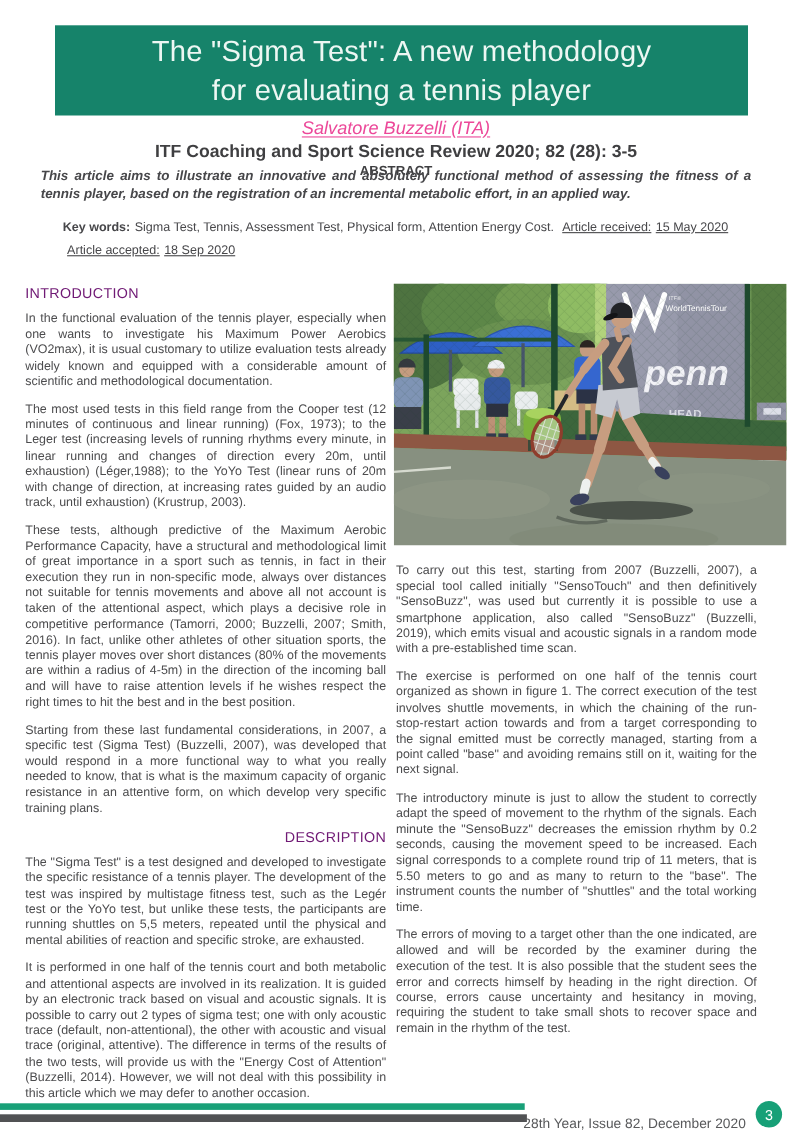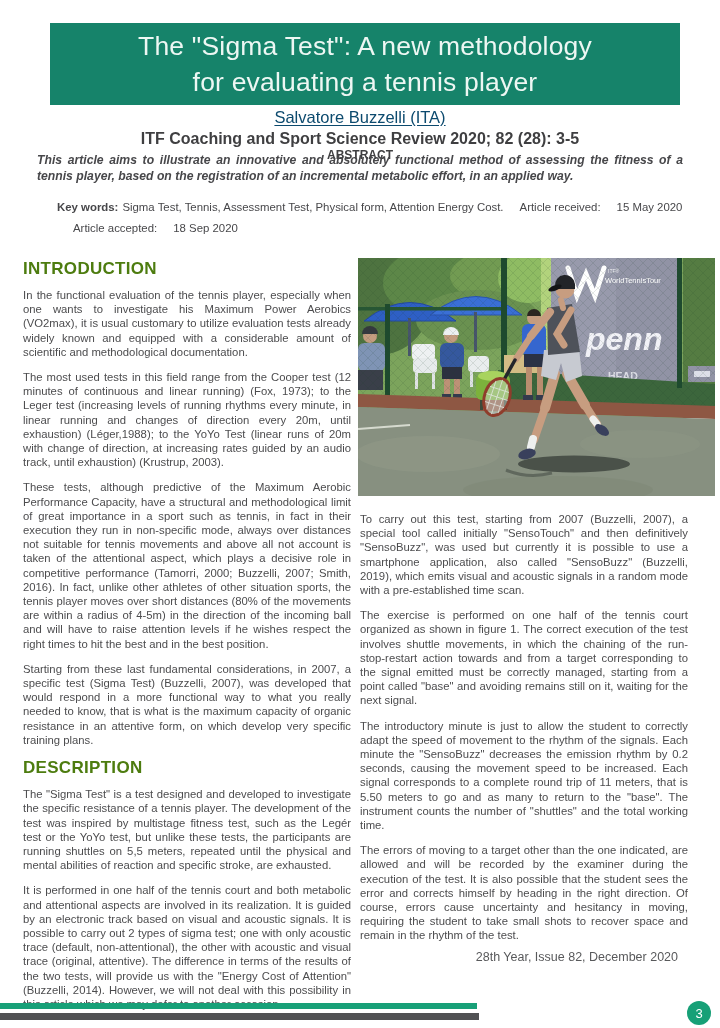--- a/index.html
+++ b/index.html
@@ -3,46 +3,46 @@
 <meta charset="utf-8">
 <style>
   html,body{margin:0;padding:0;background:#fff;}
   .page{position:relative;width:720px;height:1028px;background:#ffffff;overflow:hidden;
         font-family:"Liberation Sans","DejaVu Sans",sans-serif;-webkit-font-smoothing:antialiased;}
 
   
   .title-banner{position:absolute;left:50px;top:23px;width:630px;height:82px;background:#16836A;
                 color:#EDF7F3;display:flex;flex-direction:column;justify-content:center;text-align:center;}
   .title-line{font-size:26.5px;line-height:36px;font-weight:400;letter-spacing:.2px;}
-  .author{position:absolute;top:108px;left:0;right:0;text-align:center;font-size:16.5px;color:#0c4a6e;}
+  .author{position:absolute;top:108px;left:0;right:0;text-align:center;font-size:16.5px;color:#ec4899;font-style:italic;}
   .author span{text-decoration:underline;text-underline-offset:2px;}
   .journal{position:absolute;top:130px;left:0;right:0;text-align:center;font-size:16px;font-weight:700;color:#3F3F41;}
   .abstract-label{position:absolute;top:148px;left:0;right:0;text-align:center;font-size:12px;font-weight:700;color:#3F3F41;}
   .abstract{position:absolute;top:153px;left:37px;right:37px;font-size:12.2px;font-style:italic;font-weight:700;
             color:#47474A;text-align:justify;line-height:15.8px;}
   .meta-row{position:absolute;left:57px;right:58px;display:flex;justify-content:space-between;
             font-size:11.4px;color:#47474A;white-space:nowrap;align-items:center;}
   .meta-row.r1{top:201px;} .meta-row.r2{top:222px;}
   .meta-label{font-weight:700;margin-right:4px;}
-  .meta-right span{margin-left:16px;}
+  .meta-right span{margin-left:4px;text-decoration:underline;}
 
   
   .col-left{position:absolute;left:23px;top:259px;width:328px;}
   .col-right-text{position:absolute;left:360px;top:512px;width:328px;}
-  h2.section{color:#4d7c0f;font-size:17px;font-weight:700;letter-spacing:.3px;margin:0 0 9px 0;}
-  h2.section.spaced{margin-top:10px;}
+  h2.section{color:#701a75;font-size:13px;font-weight:400;letter-spacing:.3px;margin:0 0 9px 0;}
+  h2.section.spaced{margin-top:10px;text-align:right;}
   p.body{font-size:11.3px;line-height:14.2px;color:#4C4C4E;text-align:justify;margin:0 0 11px 0;}
 
   
   .photo{position:absolute;left:358px;top:258px;width:357px;height:238px;display:block;}
 
   
   .footer-bar-green{position:absolute;left:0;top:1003px;width:477px;height:6px;background:#18A078;}
   .footer-bar-dark{position:absolute;left:0;top:1013px;width:479px;height:7px;background:#515254;}
-  .footer-issue{position:absolute;top:950px;right:42px;font-size:12.5px;color:#58595B;}
+  .footer-issue{position:absolute;top:1014px;right:42px;font-size:12.5px;color:#58595B;}
   .footer-badge{position:absolute;left:687px;top:1001px;width:24px;height:24px;border-radius:50%;
                 background:#17A077;color:#fff;font-size:13px;display:flex;align-items:center;justify-content:center;}
 </style>
 </head>
 <body>
 
 <div class="page">
 
   <div class="title-banner">
     <div class="title-line">The "Sigma Test": A new methodology</div>

